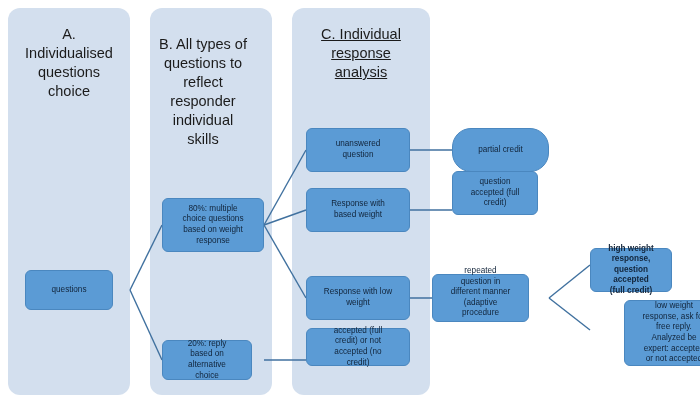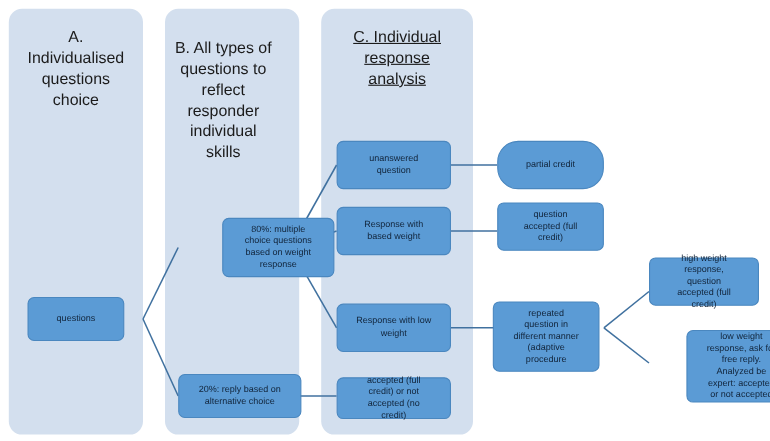--- a/index.html
+++ b/index.html
@@ -110,50 +110,50 @@
 
     <line x1="549" y1="298" x2="590" y2="265"></line>
 
     <line x1="549" y1="298" x2="590" y2="330"></line>
   </svg>
 
   <div class="node" style="left:25px; top:270px; width:88px; height:40px;">
     <span>questions</span>
   </div>
 
-  <div class="node" style="left:162px; top:198px; width:102px; height:54px;margin-left:40px;">
+  <div class="node" style="left:162px; top:198px; width:102px; height:54px;">
     <span>80%: multiple choice questions based on weight response</span>
   </div>
-  <div class="node" style="left:162px; top:340px; width:112px; height:40px;">
+  <div class="node" style="left:162px; top:340px; width:90px; height:40px;">
     <span>20%: reply based on alternative choice</span>
   </div>
 
   <div class="node" style="left:306px; top:128px; width:104px; height:44px;">
     <span>unanswered question</span>
   </div>
   <div class="node" style="left:306px; top:188px; width:104px; height:44px;">
     <span>Response with based weight</span>
   </div>
   <div class="node" style="left:306px; top:276px; width:104px; height:44px;">
     <span>Response with low weight</span>
   </div>
-  <div class="node" style="left:306px; top:343px; width:104px; height:38px;">
+  <div class="node" style="left:306px; top:328px; width:104px; height:38px;">
     <span>accepted (full credit) or not accepted (no credit)</span>
   </div>
 
   <div class="node" style="left:452px; top:128px; width:97px; height:44px;border-radius:19px;">
     <span>partial credit</span>
   </div>
-  <div class="node" style="left:452px; top:184px; width:97px; height:44px;">
+  <div class="node" style="left:452px; top:171px; width:86px; height:44px;">
     <span>question accepted (full credit)</span>
   </div>
-  <div class="node" style="left:448px; top:274px; width:97px; height:64px;">
+  <div class="node" style="left:432px; top:274px; width:97px; height:48px;align-items:flex-end;">
     <span>repeated question in different manner (adaptive procedure</span>
   </div>
 
-  <div class="node" style="left:590px; top:234px; width:100px; height:44px;">
+  <div class="node" style="left:590px; top:248px; width:82px; height:44px;font-weight:bold;">
     <span>high weight response, question accepted (full credit)</span>
   </div>
   <div class="node" style="left:624px; top:300px; width:100px; height:66px;">
     <span>low weight response, ask for  free reply. Analyzed be expert: accepted or not accepted</span>
   </div>
 
 </div>
 
 </body></html>

